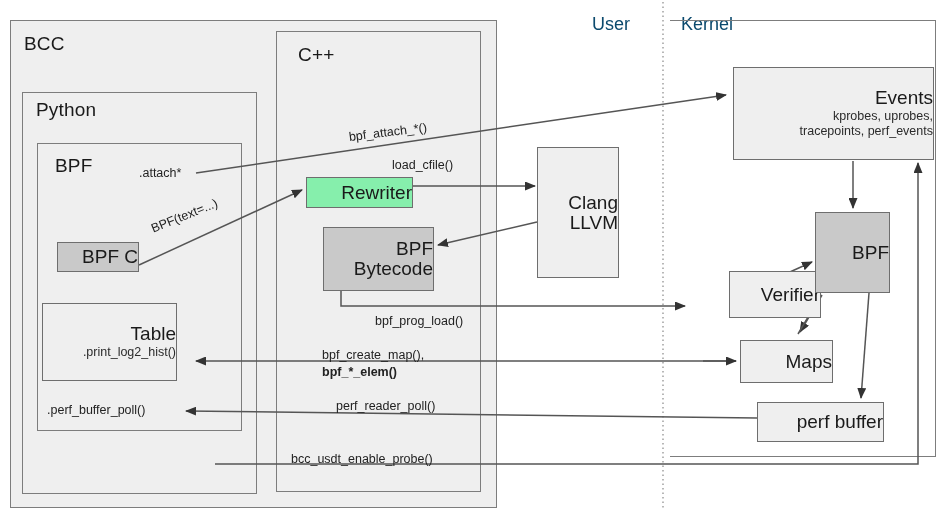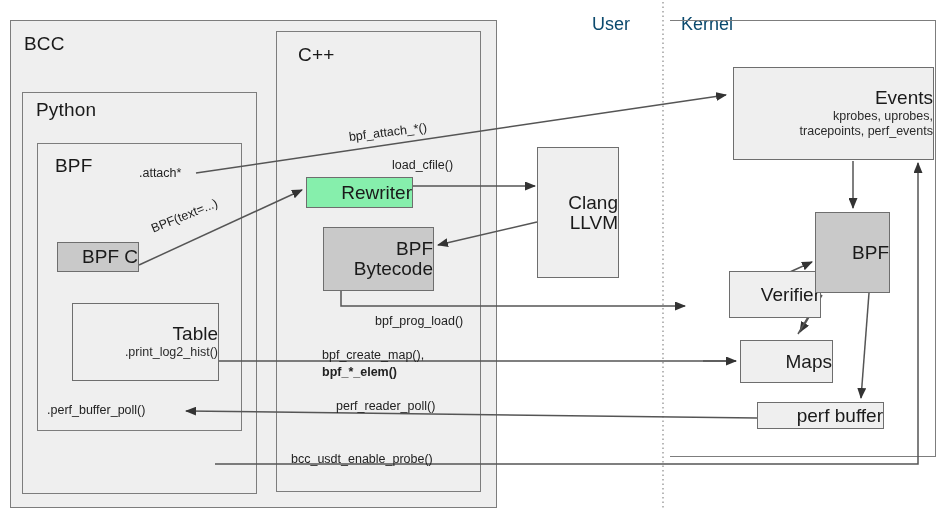--- a/index.html
+++ b/index.html
@@ -92,21 +92,21 @@
     <path class="ln" d="M822,295 L800,332" marker-end="url(#ah)"></path>
     <path class="ln" d="M798,334 L820,297" marker-end="url(#ah)"></path>
 
     <path class="ln" d="M869,293 L861,398" marker-end="url(#ah)"></path>
   </svg>
 
   <div class="box node dark" style="left:57px;top:242px;width:82px;height:30px;">
     <div class="node-title">BPF C</div>
   </div>
 
-  <div class="box node" style="left:72px;top:303px;width:147px;height:78px;">
+  <div class="box node" style="left:42px;top:303px;width:135px;height:78px;">
     <div class="node-title">Table</div>
     <div class="node-sub" style="">.print_log2_hist()</div>
   </div>
 
   <div class="edge-label" style="left:47px;top:403px;">.perf_buffer_poll()</div>
 
 
   <div class="box node white" style="left:306px;top:177px;width:107px;height:31px;">
     <div class="node-title">Rewriter</div>
   </div>
@@ -132,21 +132,21 @@
   </div>
 
   <div class="box node dark" style="left:815px;top:212px;width:75px;height:81px;">
     <div class="node-title">BPF</div>
   </div>
 
   <div class="box node" style="left:740px;top:340px;width:93px;height:43px;">
     <div class="node-title">Maps</div>
   </div>
 
-  <div class="box node" style="left:757px;top:402px;width:127px;height:27px;">
+  <div class="box node" style="left:757px;top:402px;width:127px;height:40px;">
     <div class="node-title">perf buffer</div>
   </div>
 
   <div class="edge-label" style="left:139px;top:166px;">.attach*</div>
 
   <div class="edge-label rot" style="left:152px;top:222px;transform:rotate(-22deg);">BPF(text=...)</div>
 
   <div class="edge-label rot" style="left:349px;top:130px;transform:rotate(-7deg);">bpf_attach_*()</div>
 
   <div class="edge-label" style="left:392px;top:158px;">load_cfile()</div>

